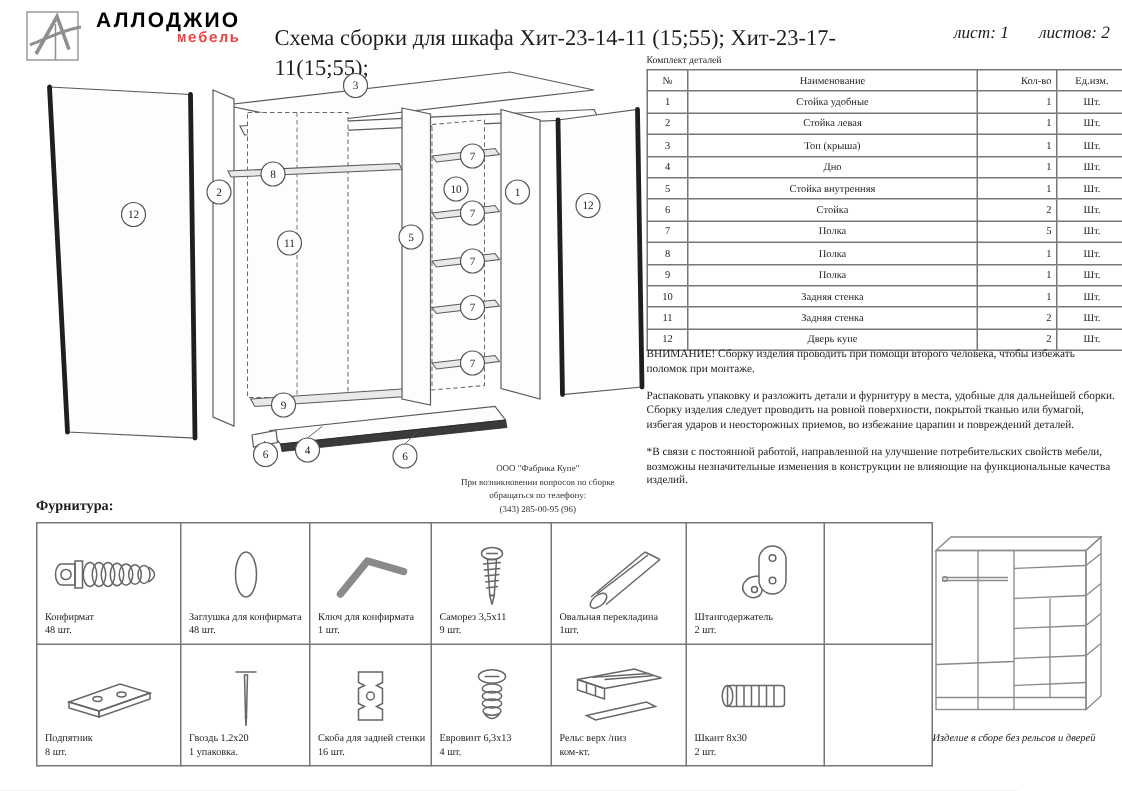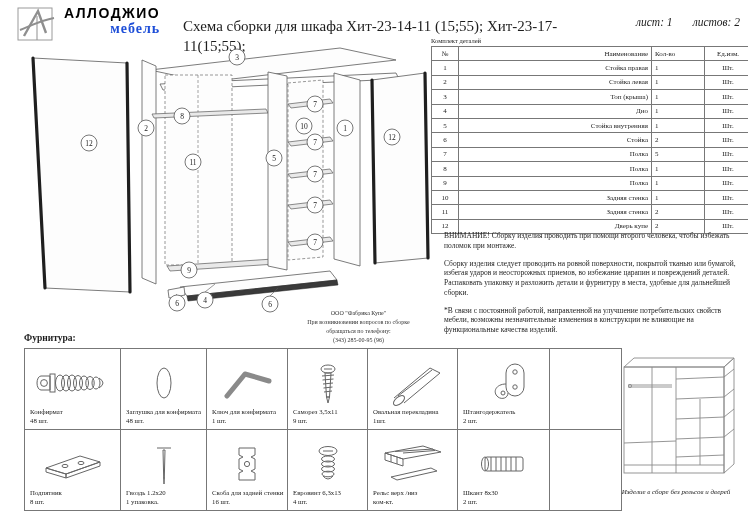--- a/index.html
+++ b/index.html
@@ -4,36 +4,36 @@
 <style>
   html,body{margin:0;padding:0;background:#e8e8e8;}
   .page{position:relative;width:748px;height:527px;background:#ffffff;overflow:hidden;
         font-family:"Liberation Serif",serif;color:#1d1d1d;}
   
   .logo{position:absolute;left:16px;top:6px;display:flex;gap:8px;align-items:flex-start;}
   .logo-box{width:40px;height:38px;}
   .logo-text{display:flex;flex-direction:column;align-items:flex-end;}
   .brand{font-family:"Liberation Sans",sans-serif;font-weight:bold;font-size:14px;
          letter-spacing:1.5px;color:#000000;line-height:1.05;}
-  .brand-sub{font-family:Liberation Serif, serif;font-weight:bold;font-size:14px;
-         letter-spacing:1px;color:#1d4ed8;line-height:1.1;}
+  .brand-sub{font-family:Liberation Mono, monospace;font-weight:bold;font-size:10px;
+         letter-spacing:1px;color:#ef4444;line-height:1.1;}
   .title{position:absolute;left:183px;top:16px;width:380px;font-size:15px;line-height:1.35;}
   .sheetinfo{position:absolute;right:8px;top:16px;display:flex;gap:20px;font-size:11.5px;font-style:italic;}
   
   .parts-caption{position:absolute;left:431px;top:37px;font-size:6.5px;}
   .parts-table{position:absolute;left:431px;top:46px;border-collapse:collapse;table-layout:fixed;width:312px;}
   .parts-table td,.parts-table th{border:1px solid #777;font-size:7px;font-weight:normal;
-        padding:1px 3px;height:11.4px;text-align:right;overflow:hidden;white-space:nowrap;}
+        padding:1px 3px;height:11.4px;text-align:center;overflow:hidden;white-space:nowrap;}
   .parts-table .c-num{width:20px;text-align:center;}
   .parts-table .c-name{width:186px;}
-  .parts-table .c-qty{width:46px;text-align:left;}
+  .parts-table .c-qty{width:46px;text-align:right;}
   .parts-table .c-unit{width:40px;text-align:center;}
   
   .notices{position:absolute;left:431px;top:231px;width:313px;font-size:7.5px;line-height:1.3;}
-  .notices .para{margin-bottom:8px;margin-left:13px;}
+  .notices .para{margin-bottom:8px;}
   
   .diagram{position:absolute;left:10px;top:46px;}
   .panel{fill:#fdfdfd;stroke:#5a5a5a;stroke-width:.8;}
   .paneldash{fill:#fdfdfd;stroke:#6a6a6a;stroke-width:.7;stroke-dasharray:3 2;}
   .shelf{fill:#e9e9e9;stroke:#5a5a5a;stroke-width:.7;}
   .edge{stroke:#1f1f1f;stroke-width:3.2;stroke-linecap:round;}
   .thin{stroke:#6a6a6a;stroke-width:.6;fill:none;}
   .dark{fill:#3a3a3a;stroke:#222;stroke-width:.5;}
   .callout circle{fill:#fff;stroke:#555;stroke-width:.8;}
   .callout text{font-size:7.5px;text-anchor:middle;dominant-baseline:central;
@@ -85,21 +85,21 @@
   <table class="parts-table">
     <tbody>
         <tr>
       <th class="c-num">№</th>
       <th class="c-name">Наименование</th>
       <th class="c-qty">Кол-во</th>
       <th class="c-unit">Ед.изм.</th>
     </tr>
     <tr>
           <td class="c-num">1</td>
-          <td class="c-name">Стойка правая</td>
+          <td class="c-name">Стойка удобные</td>
           <td class="c-qty">1</td>
           <td class="c-unit">Шт.</td>
         </tr>
     <tr>
           <td class="c-num">2</td>
           <td class="c-name">Стойка левая</td>
           <td class="c-qty">1</td>
           <td class="c-unit">Шт.</td>
         </tr>
     <tr>
@@ -161,22 +161,22 @@
           <td class="c-name">Дверь купе</td>
           <td class="c-qty">2</td>
           <td class="c-unit">Шт.</td>
         </tr>
   </tbody>
     </table>
 
   <div class="notices">
     <div class="para">ВНИМАНИЕ! Сборку изделия проводить при помощи второго человека, чтобы избежать поломок при монтаже.</div>
     <div class="para">
+      <div>Распаковать упаковку и разложить детали и фурнитуру в места, удобные для дальнейшей сборки.</div>
       <div>Сборку изделия следует проводить на ровной поверхности, покрытой тканью или бумагой, избегая ударов и неосторожных приемов, во избежание царапин и повреждений деталей.</div>
-      <div>Распаковать упаковку и разложить детали и фурнитуру в места, удобные для дальнейшей сборки.</div>
     </div>
     <div class="para">*В связи с постоянной работой, направленной на улучшение потребительских свойств мебели, возможны незначительные изменения в конструкции не влияющие на функциональные качества изделий.</div>
   </div>
 
   <svg class="diagram" width="425" height="296" viewBox="0 0 425 296">
 
     <g>
       <polygon class="panel" points="140,24 330,2 386,14 196,36"></polygon>
       <polygon class="panel" points="150,38 386,27 389,33 153,44"></polygon>
     </g>

